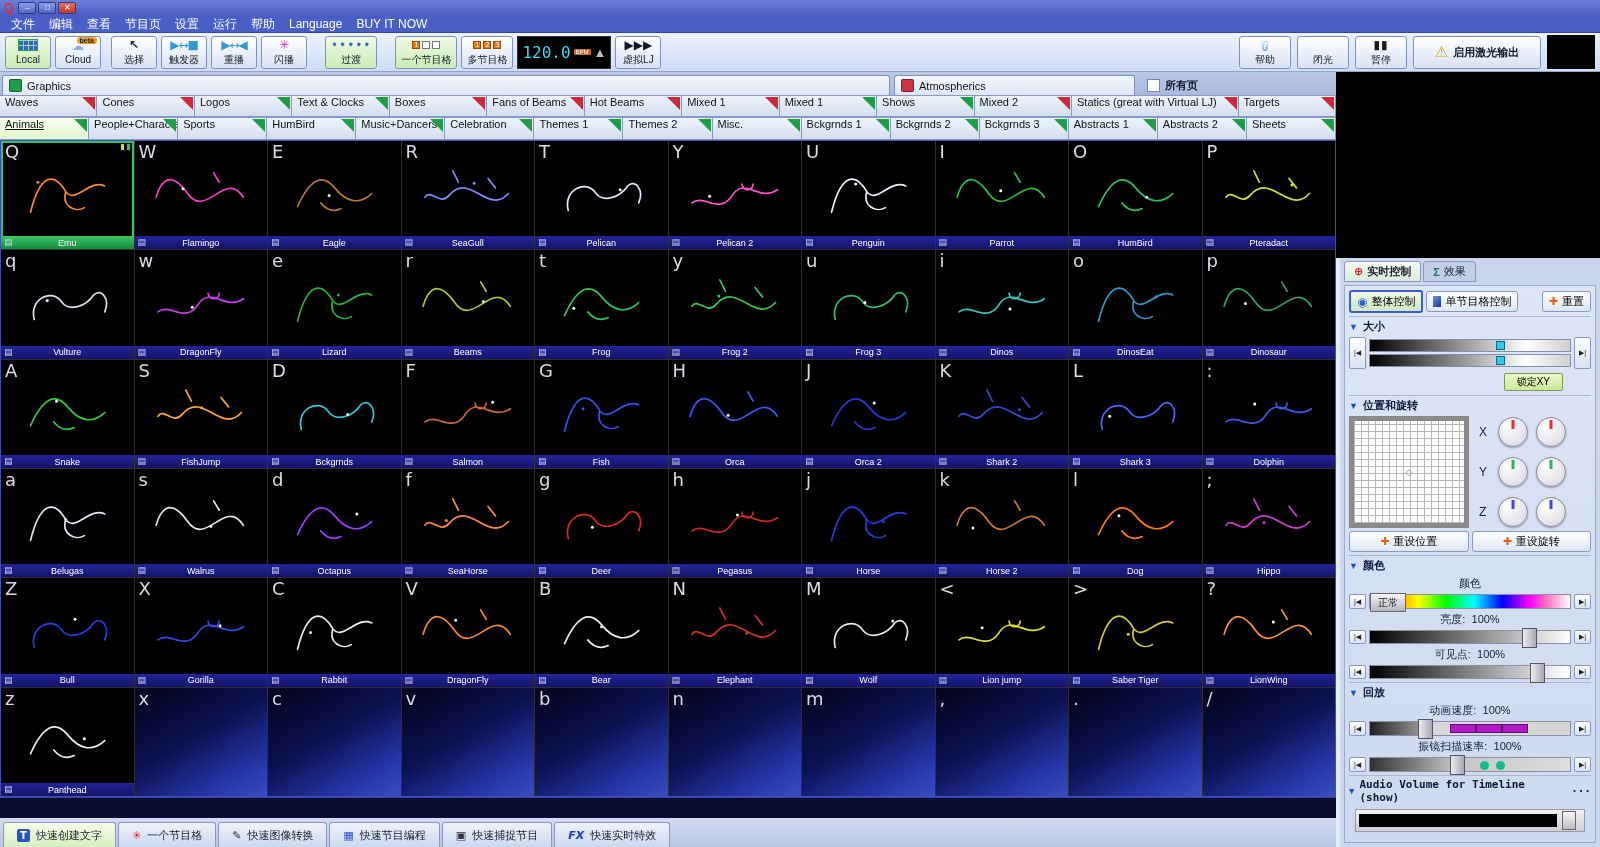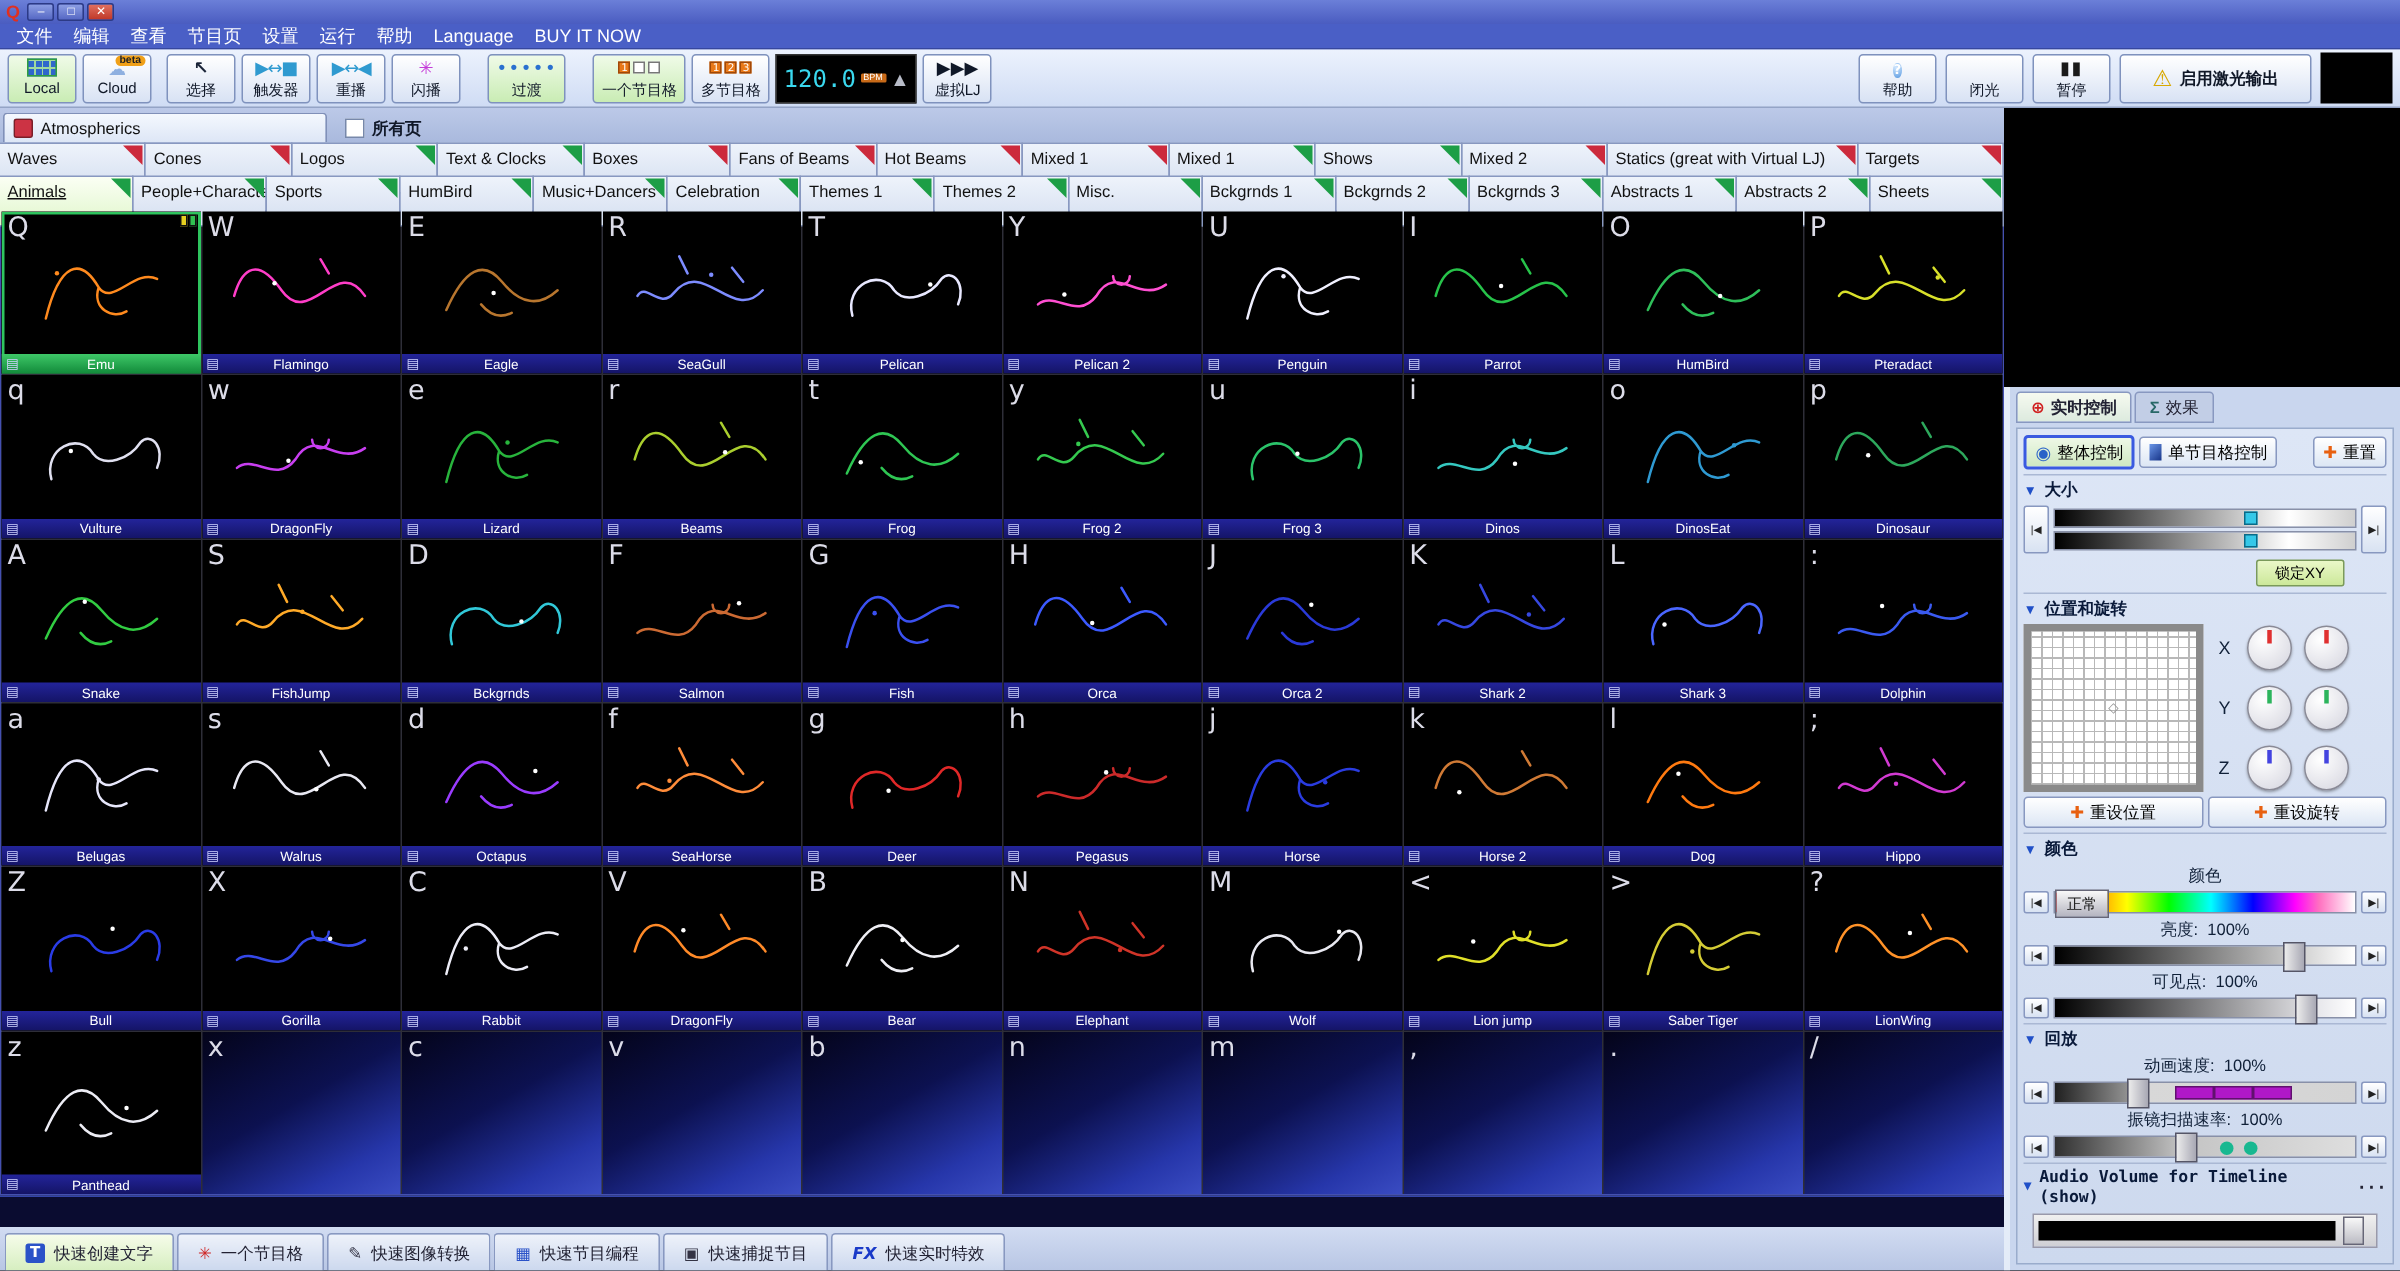--- a/index.html
+++ b/index.html
@@ -63,32 +63,32 @@
   .leftcol { width:1336px; flex:0 0 1336px; display:flex; flex-direction:column; }
   .rightcol { flex:1; display:flex; flex-direction:column; background:#000; }
 
   
   .pagetabs { height:23px; flex:0 0 23px; background:linear-gradient(#bcc9e8,#a9b9dd); display:flex;
     align-items:flex-end; padding:0 2px; gap:4px; }
   .ptab { height:20px; border:1px solid #8090b8; border-bottom:none; border-radius:3px 3px 0 0;
     background:linear-gradient(#f4f8fe,#dde6f6); display:flex; align-items:center; gap:5px;
     padding:0 6px; font-size:11px; color:#111; }
   .ptab.graphics { width:888px; }
-  .ptab.atmos { width:216px; }
+  .ptab.atmos { width:241px; }
   .swatch { width:13px; height:13px; border-radius:2px; border:1px solid rgba(0,0,0,.4); }
   .allpages { display:flex; align-items:center; gap:5px; margin-left:8px; padding-bottom:2px; }
   .checkbox { width:13px; height:13px; background:#fff; border:1px solid #7788aa; }
   .allpages b { font-size:11px; color:#101828; }
 
   
   .catrow { height:22px; flex:0 0 22px; background:#aebcdc; display:flex; }
   .catrow.r2 { height:23px; flex:0 0 23px; }
   .ctab { position:relative; flex:1 1 0; border:1px solid #8898c0; margin-left:-1px;
-    background:linear-gradient(#eef3fb,#d4def0); font-size:11px; display:flex; align-items:flex-end;
-    padding:16px 5px; color:#111; white-space:nowrap; overflow:hidden; }
+    background:linear-gradient(#eef3fb,#d4def0); font-size:11px; display:flex; align-items:flex-start;
+    padding:0 5px; color:#111; white-space:nowrap; overflow:hidden; }
   .ctab.wide { flex:1.8 1 0; }
   .ctab.sel { background:linear-gradient(#fbfff4,#e0f6cc);text-decoration:underline; }
   .flag { position:absolute; right:1px; top:1px; width:0; height:0;
     border-left:13px solid transparent; }
   .flag.red { border-top:13px solid #cc2a3c; }
   .flag.green { border-top:13px solid #1d9e46; }
 
   
   .cuegrid { flex:0 0 657px; height:657px; display:grid; grid-template-columns:repeat(10,1fr);
     grid-template-rows:repeat(6,1fr); gap:1px; background:#2e2e38; border:1px solid #4450b0; }
@@ -287,20 +287,24 @@
         <span>启用激光输出</span>
       </div>
     </div>
     <div class="toolbar-endblack"></div>
   </div>
 
   <div class="content">
     <div class="leftcol">
 
       <div class="pagetabs">
+        <div class="ptab graphics">
+          <span class="swatch" style="background: rgb(31, 158, 74);"></span>
+          <span>Graphics</span>
+        </div>
         <div class="ptab atmos">
           <span class="swatch" style="background: rgb(204, 51, 68);"></span>
           <span>Atmospherics</span>
         </div>
         <div class="allpages">
           <span class="checkbox"></span>
           <b>所有页</b>
         </div>
       </div>
 

